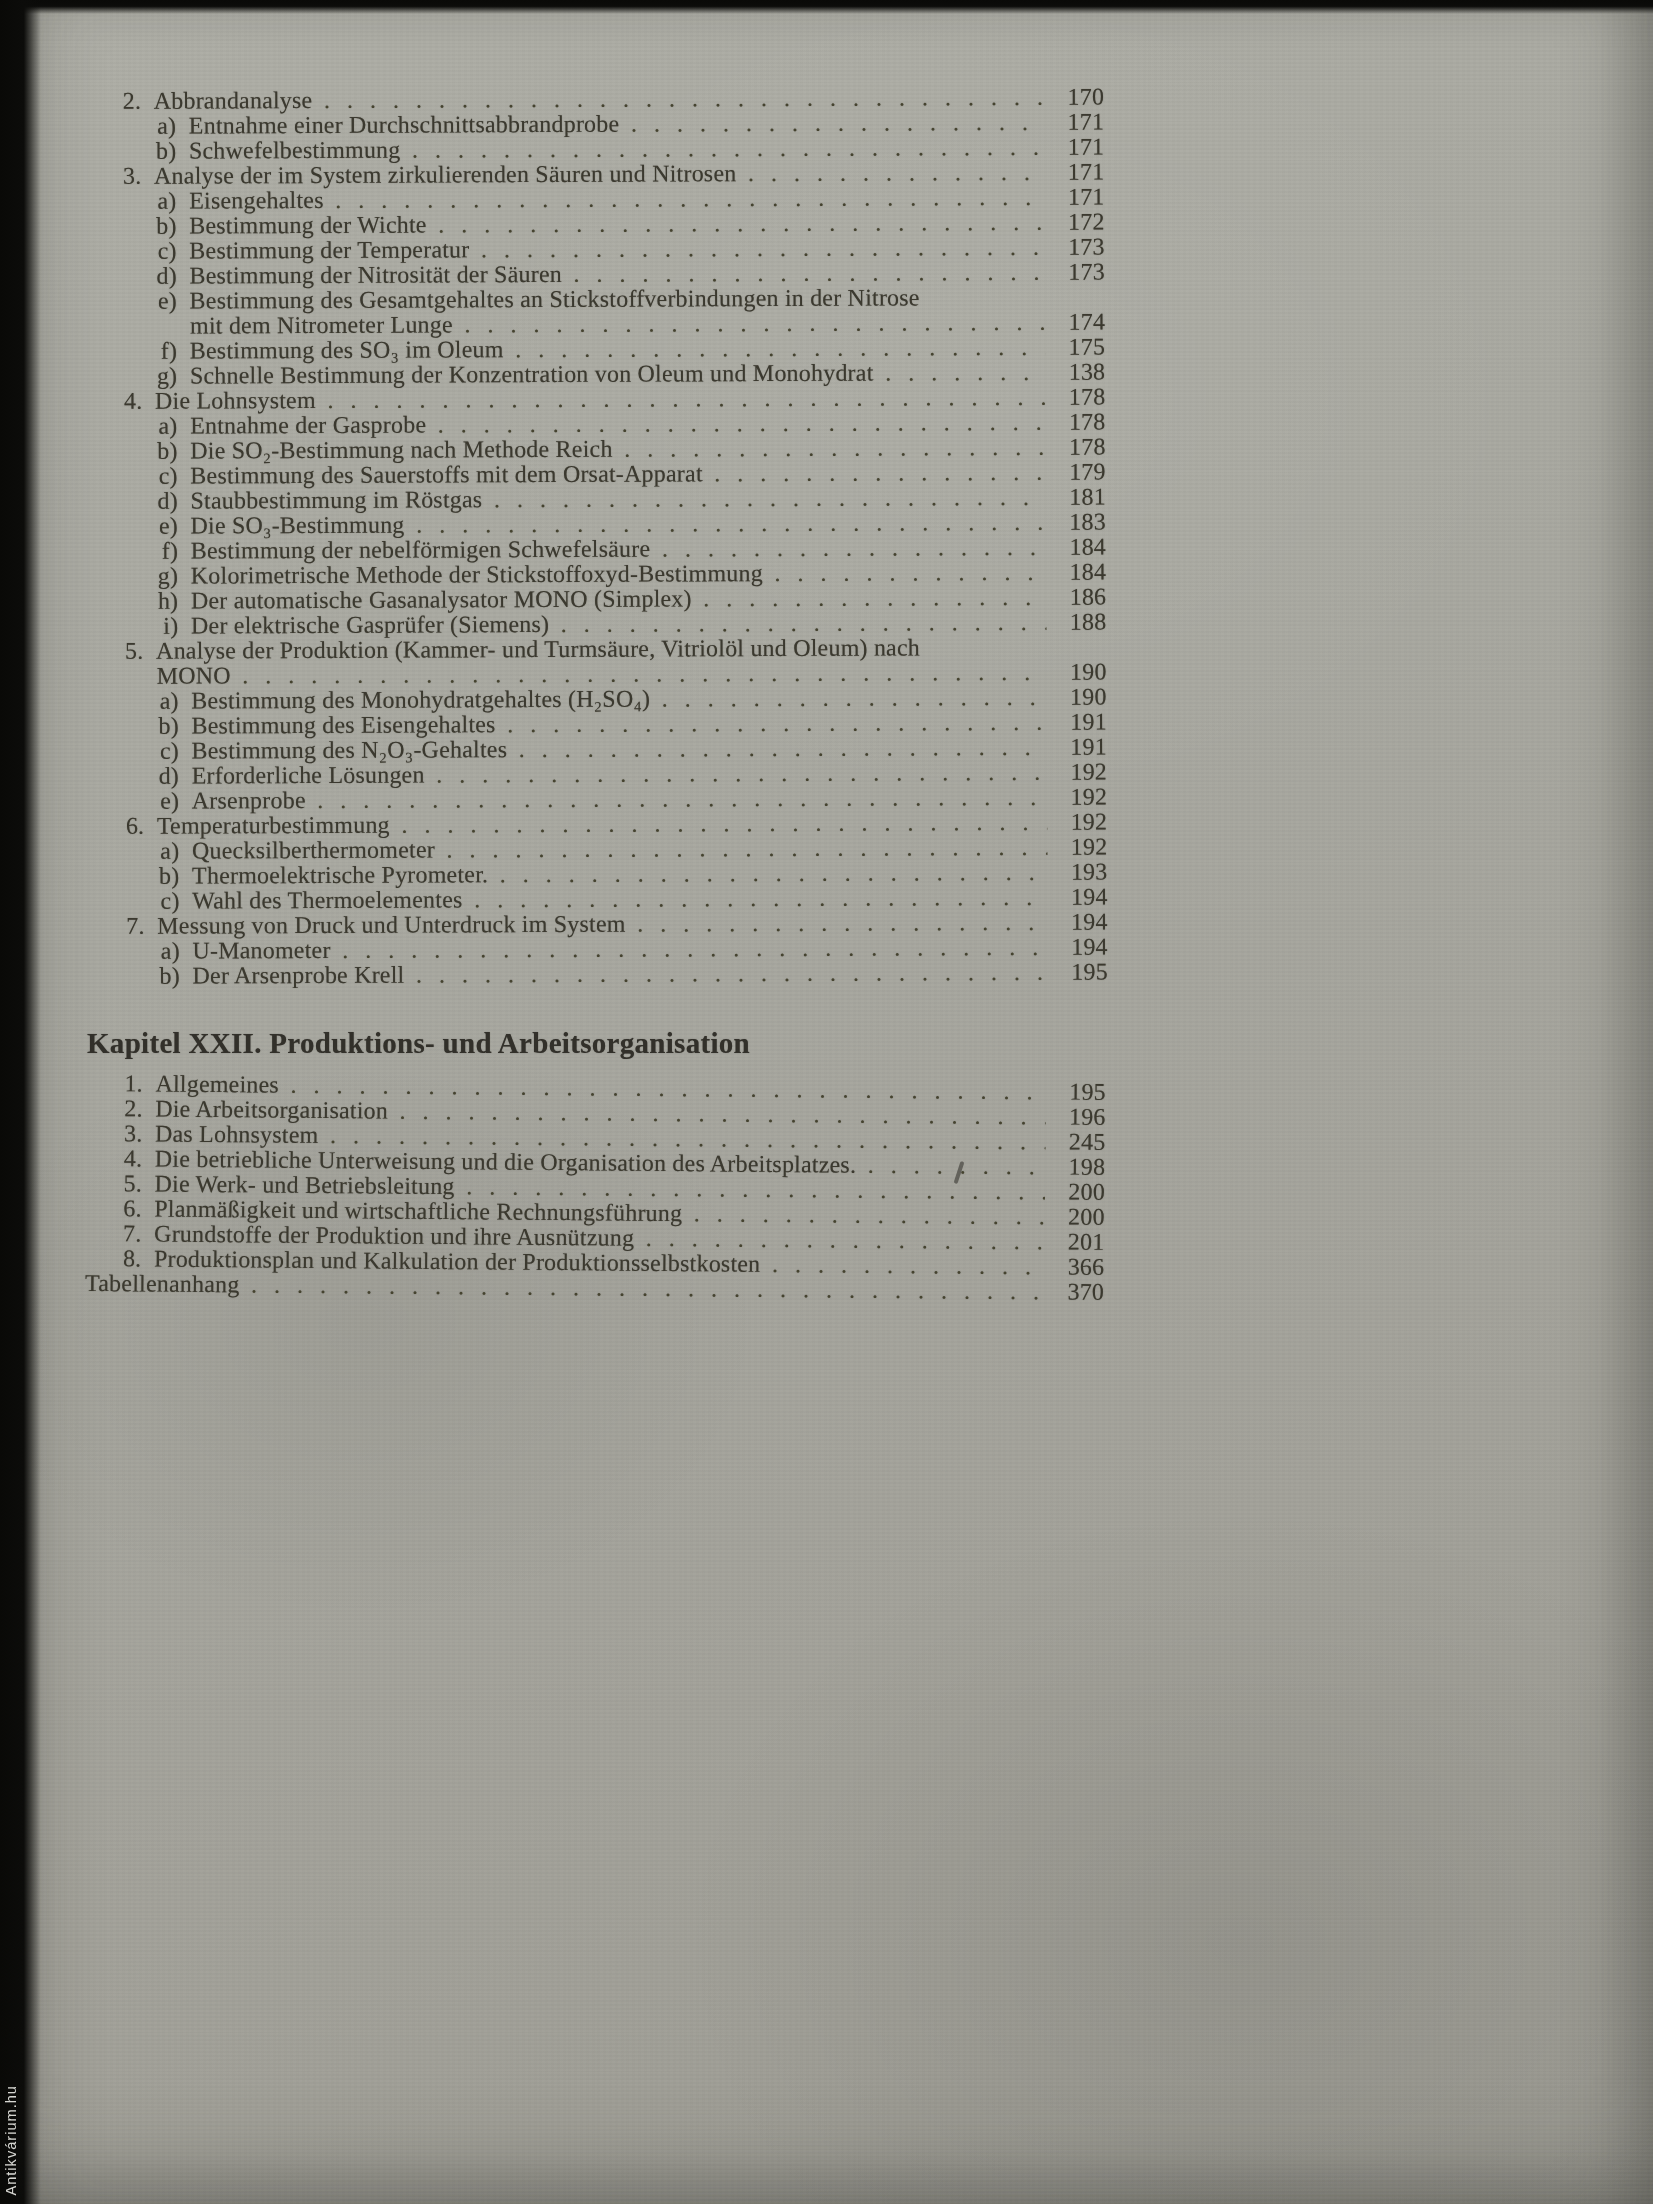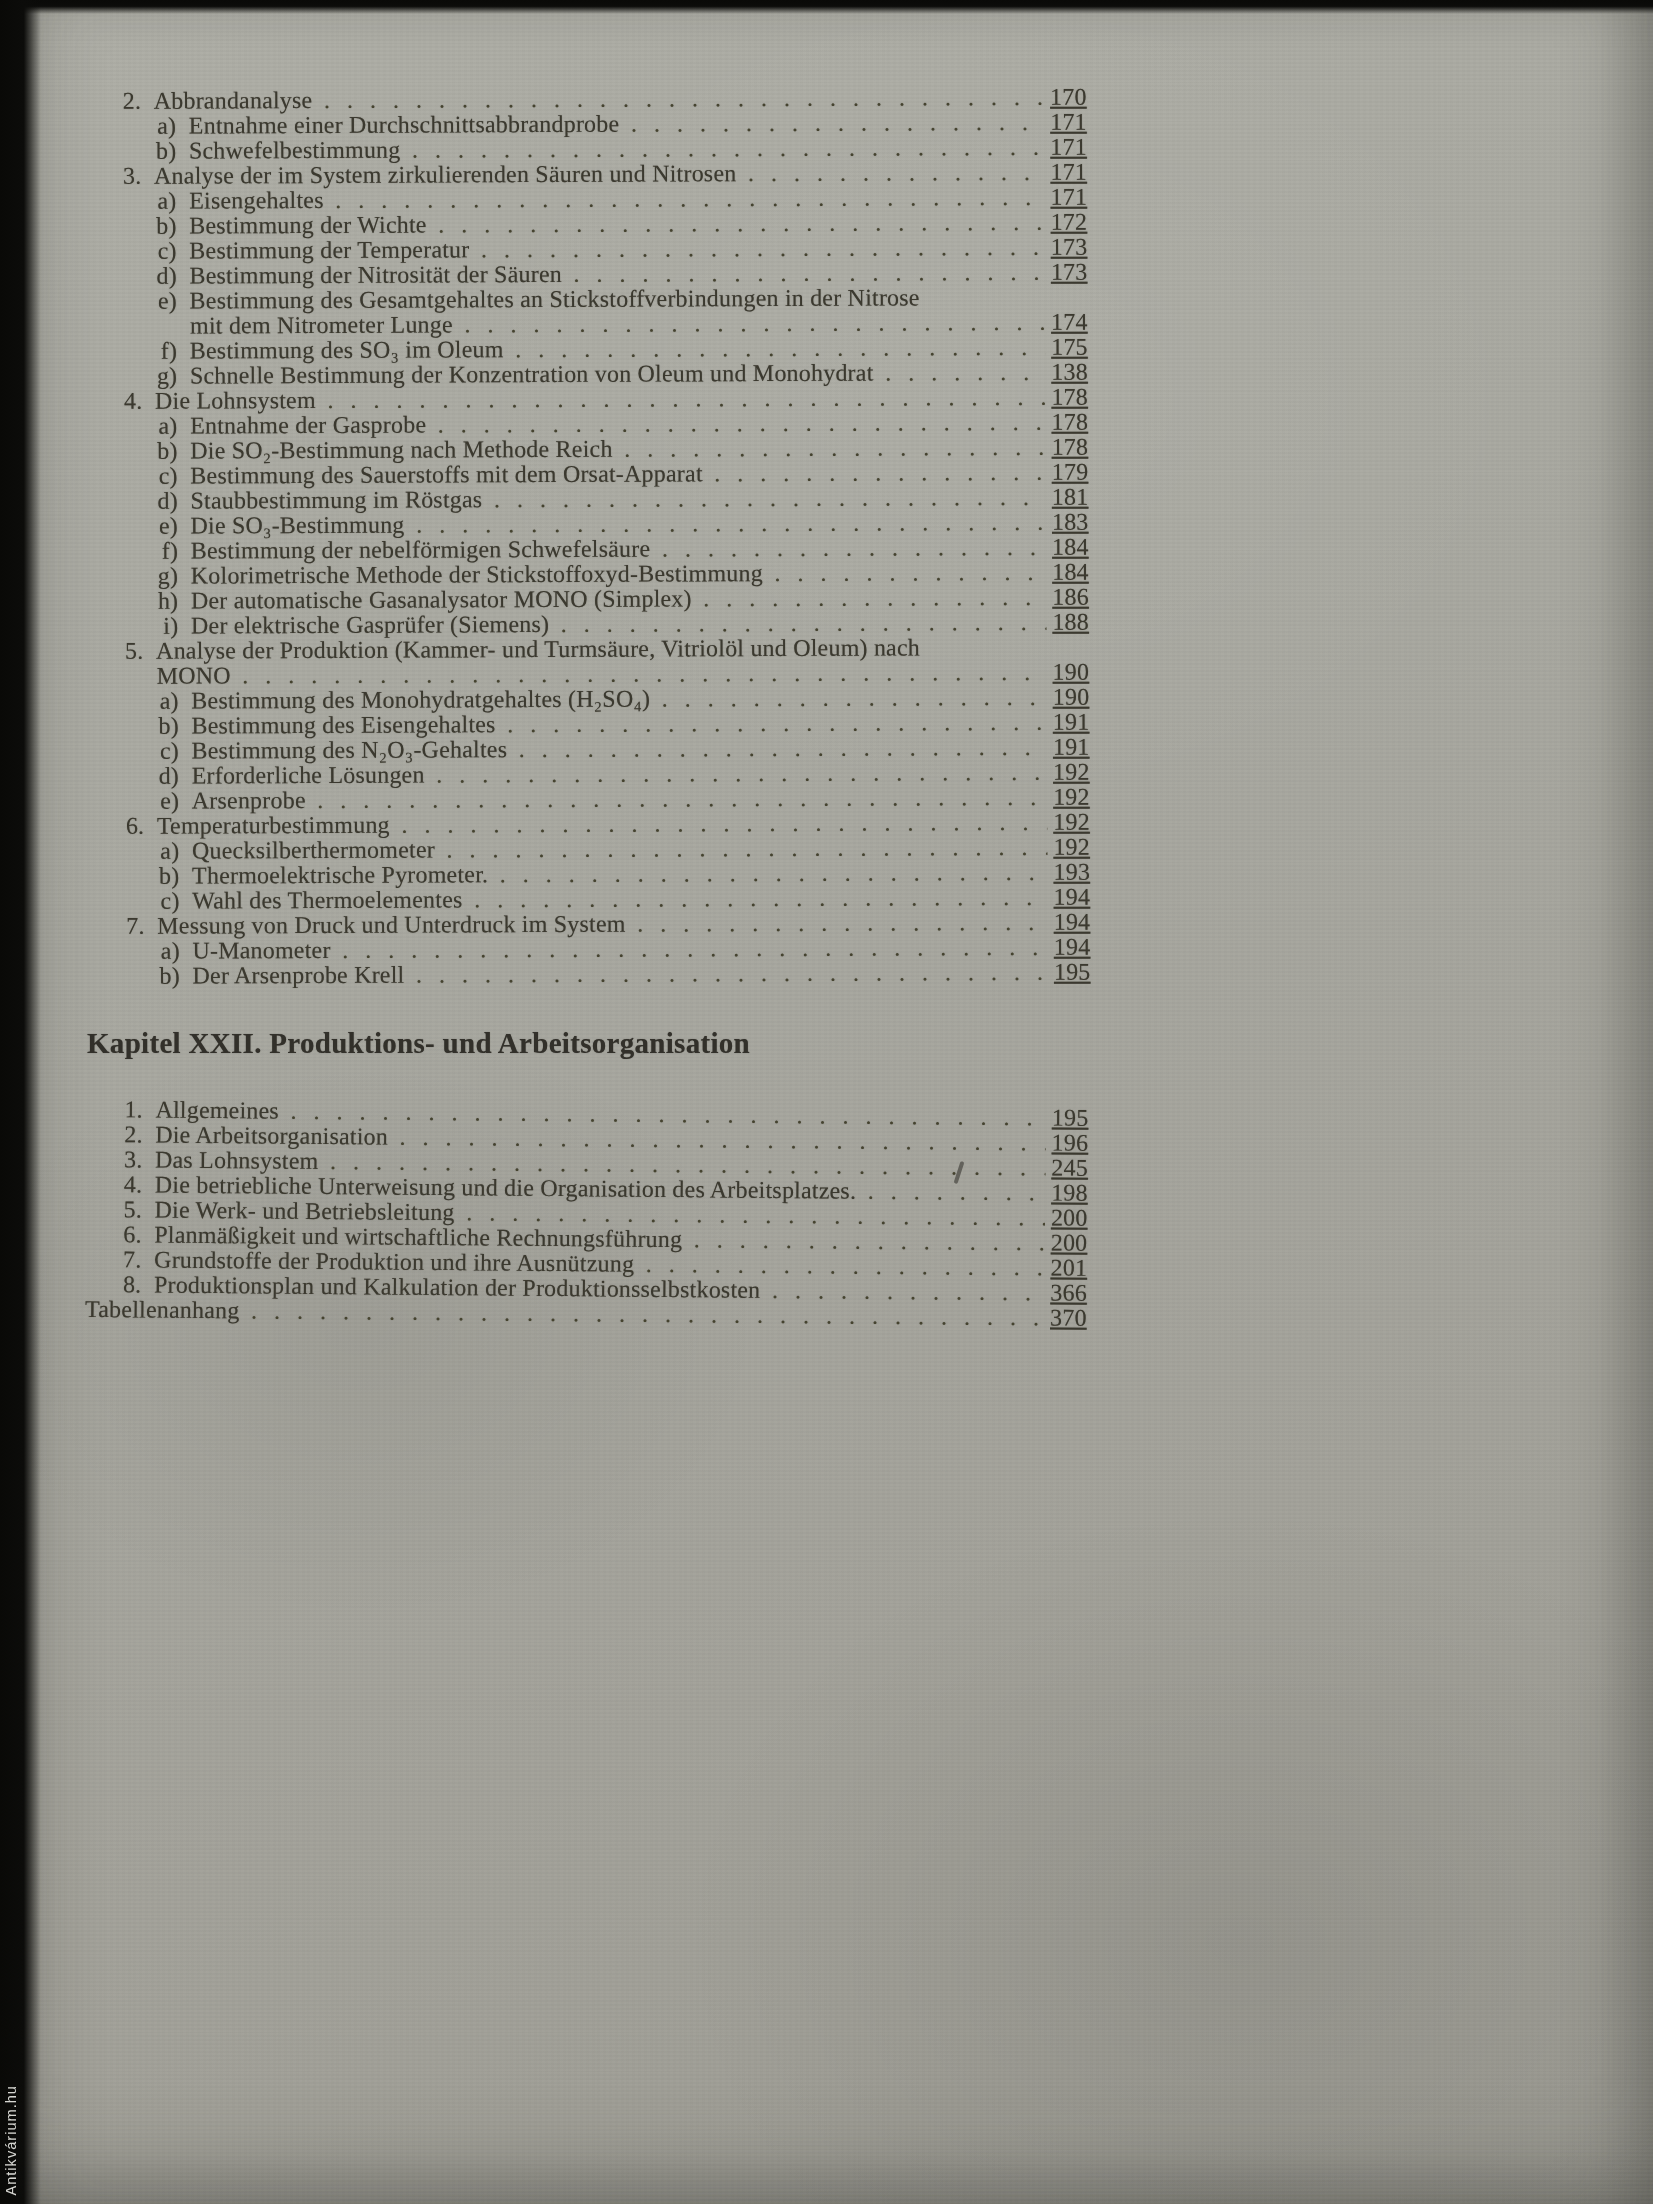--- a/index.html
+++ b/index.html
@@ -38,28 +38,28 @@
   .sec-a{transform:rotate(-0.25deg);transform-origin:0 50%;}
   .sec-b{transform:rotate(0.5deg);transform-origin:0 0;}
   .row{display:flex;align-items:baseline;height:25px;white-space:nowrap;}
   .row .m{flex:none;display:inline-block;width:29px;text-align:right;margin-right:12.6px;}
   .row .t{flex:none;}
   .row .leader{flex:1 1 auto;overflow:hidden;white-space:nowrap;margin:0 5.8px 0 11.6px;min-width:0;}
   .leader::after{
     content:"....................................................................................";
     letter-spacing:17px;color:#45432f;
   }
-  .row .pg{flex:none;width:54px;text-decoration:underline;}
+  .row .pg{flex:none;width:54px;text-align:right;}
   .l0{padding-left:0;}
   .l1{padding-left:27px;}
   .l2{padding-left:62px;}
   .c1{padding-left:69px;}
   .c2{padding-left:104px;}
   .chapter{
-    margin:35px 0 34px 0;
+    margin:35px 0 8px 0;
     font-size:29px;line-height:39px;font-weight:bold;
     color:#32302a;letter-spacing:0.3px;
     text-shadow:0 0 1px rgba(50,48,42,.55);
   }
   .edge-top{
     position:absolute;left:0;top:0;width:100%;height:13.6px;
     background:linear-gradient(180deg,#0a0a08 0%,#0c0c0a 45%,rgba(12,12,10,0) 100%);
   }
   .edge-left{
     position:absolute;left:0;top:0;width:41px;height:100%;

